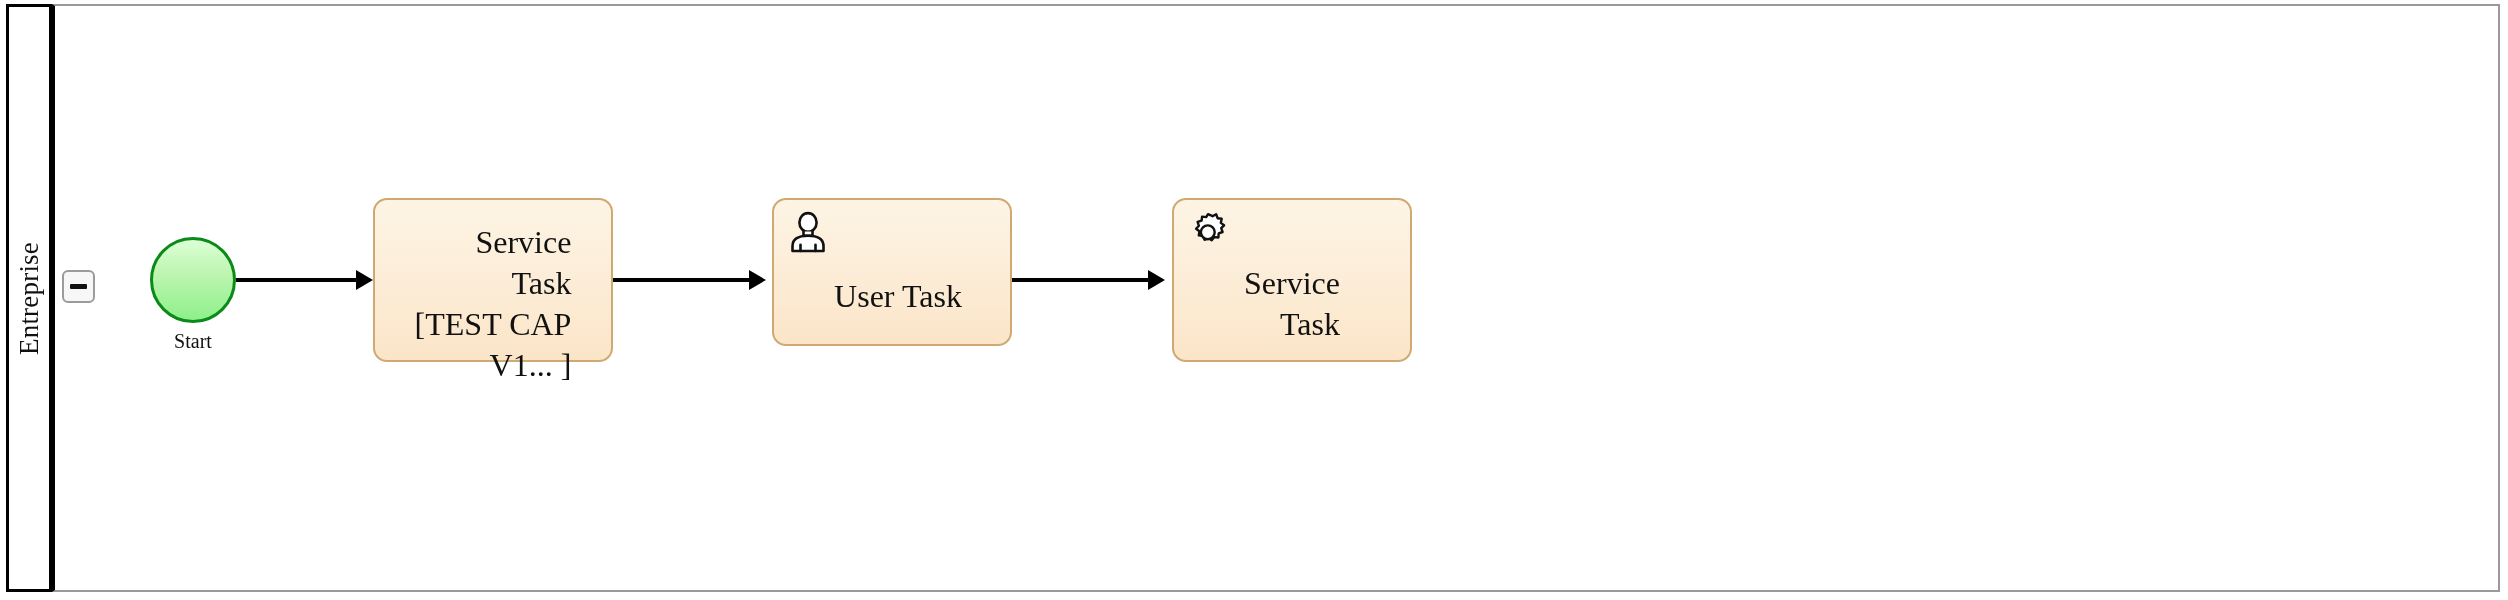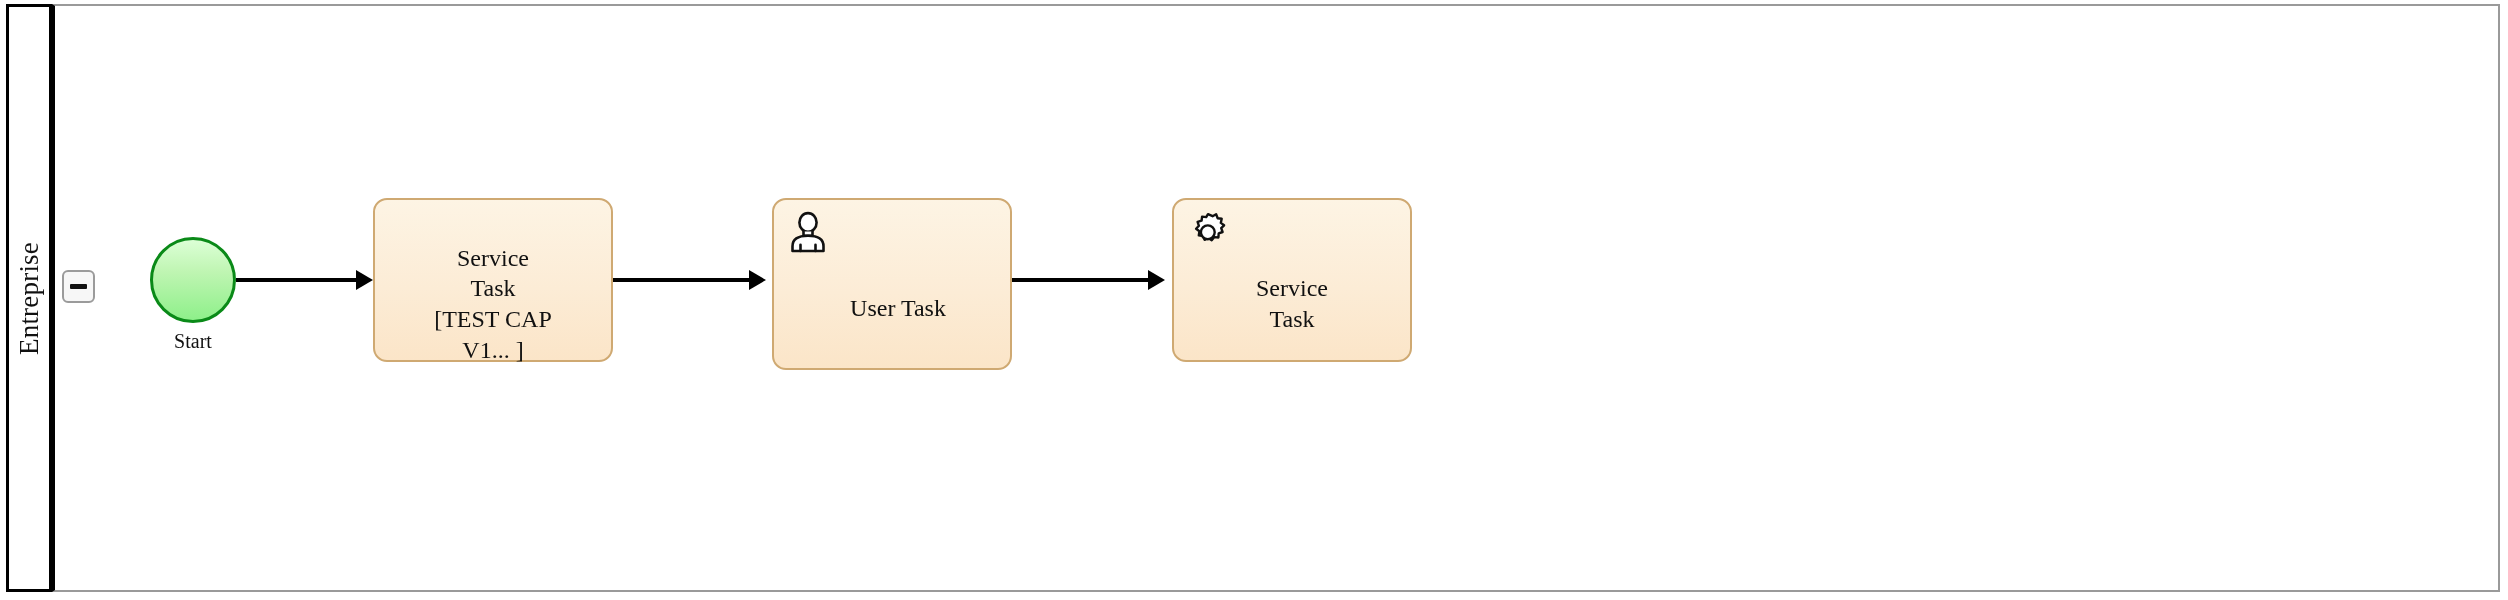--- a/index.html
+++ b/index.html
@@ -119,22 +119,22 @@
     box-sizing: border-box;
     border: 2px solid #cfa972;
     border-radius: 14px;
     background: linear-gradient(180deg, #fdf4e4 0%, #fcecd6 55%, #fbe5c8 100%);
     display: flex;
     align-items: center;
     justify-content: center;
     cursor: pointer;
   }
   .task-label {
-    text-align: center;
-    font-size: 24px;
+    text-align: right;
+    font-size: 32px;
     line-height: 1.28;
     color: #111111;
     padding: 0 12px;
     white-space: pre-line;
     font-family: "Liberation Serif", "DejaVu Serif", serif;
     margin-top: 48px;
   }
 
   .task-icon {
     position: absolute;
@@ -188,21 +188,21 @@
   <div class="task" style="left:373px; top:198px; width:240px; height:164px;">
     <span class="task-label">Service
 Task
 [TEST CAP
 V1... ]</span>
   </div>
 
   <div class="flow" style="left:613px; top:278px; width:140px;"></div>
   <div class="flow-head" style="left:749px; top:270px;"></div>
 
-  <div class="task" style="left:772px; top:198px; width:240px; height:172px;padding-left:12px;">
+  <div class="task" style="left:772px; top:198px; width:240px; height:148px;padding-left:12px;">
     <span class="task-icon">
       <svg viewBox="0 0 44 44" xmlns="http://www.w3.org/2000/svg">
         <g fill="#ffffff" stroke="#111111" stroke-width="2.6" stroke-linejoin="round" stroke-linecap="round">
           <ellipse cx="22" cy="11.5" rx="8.6" ry="9.4"></ellipse>
           <path d="M17.5 20.5 v4.2 h9 v-4.2"></path>
           <path d="M22 24.7 C11.5 24.7 6.5 28.4 6.5 35.2 V40 h31 v-4.8 C37.5 28.4 32.5 24.7 22 24.7 Z"></path>
           <path d="M14.5 40 v-6.2 M29.5 40 v-6.2"></path>
         </g>
       </svg>
     </span>

